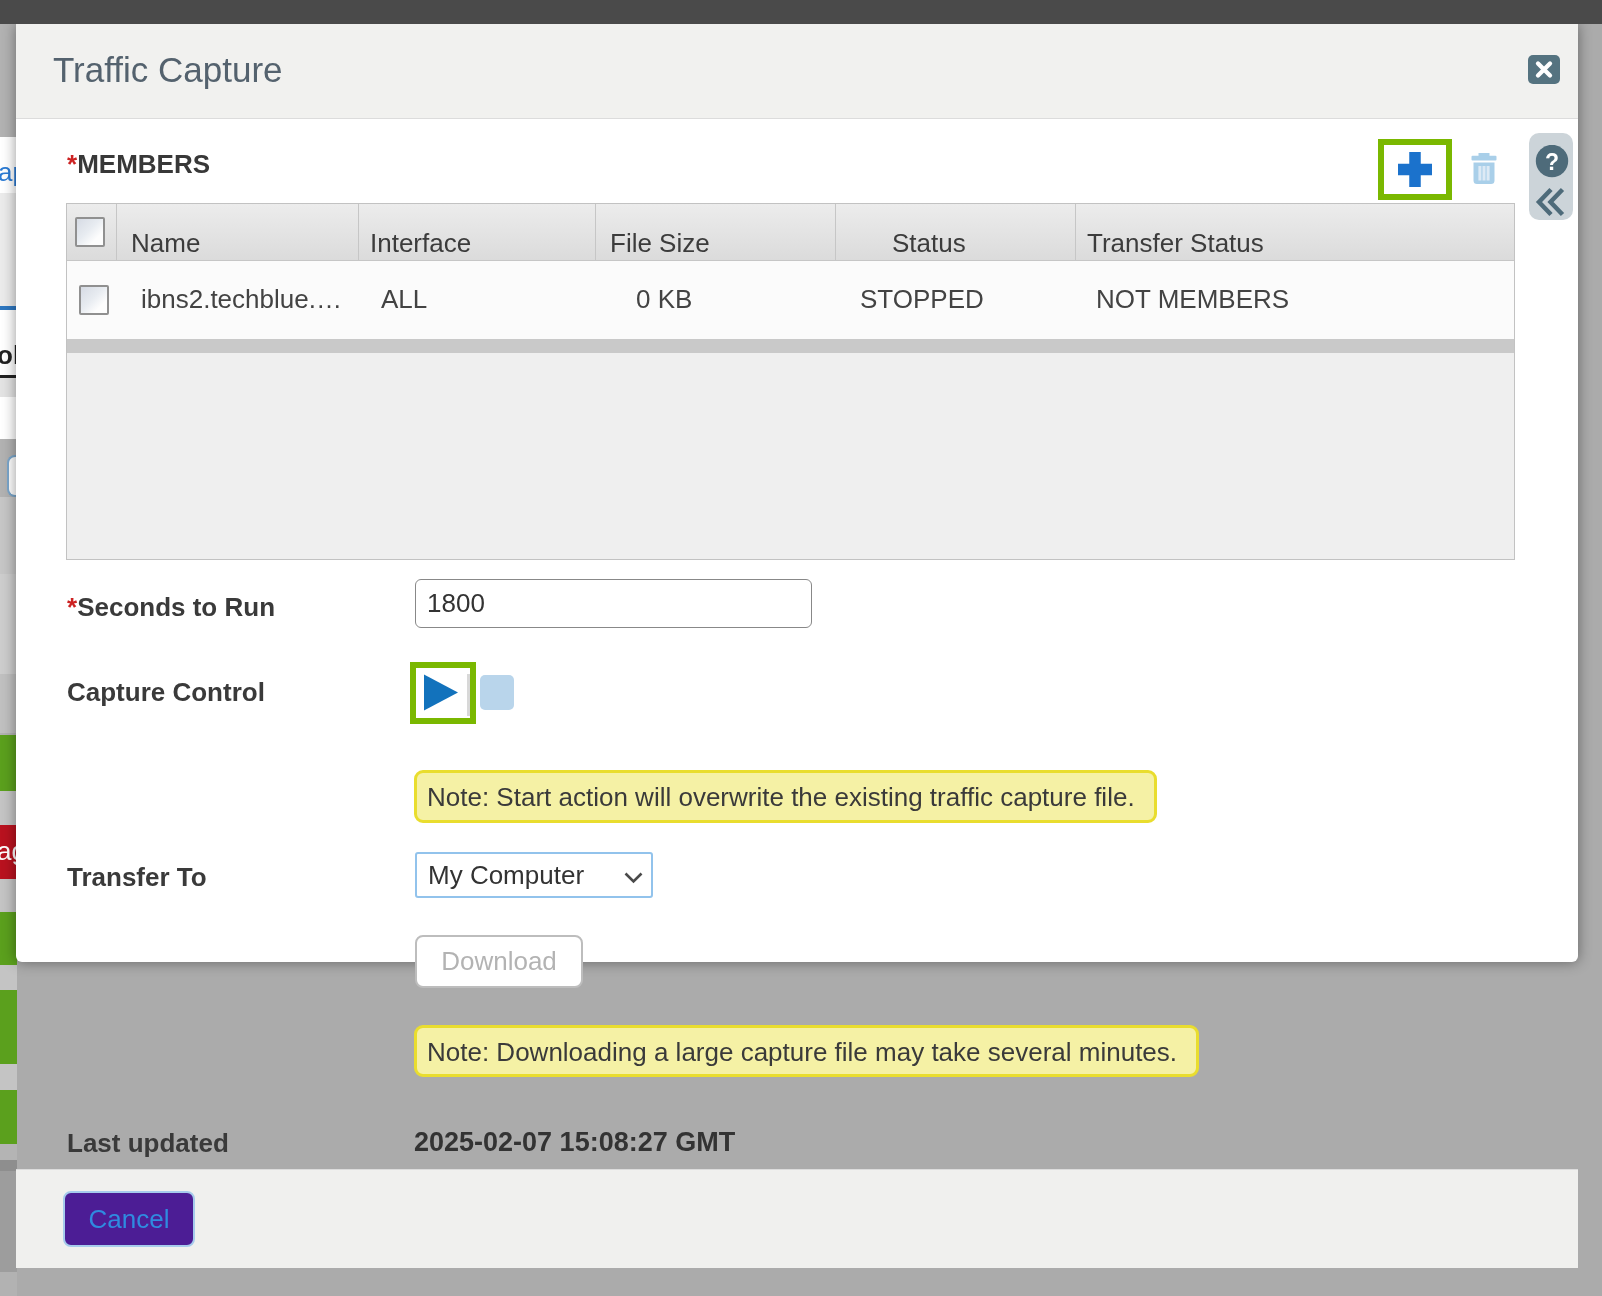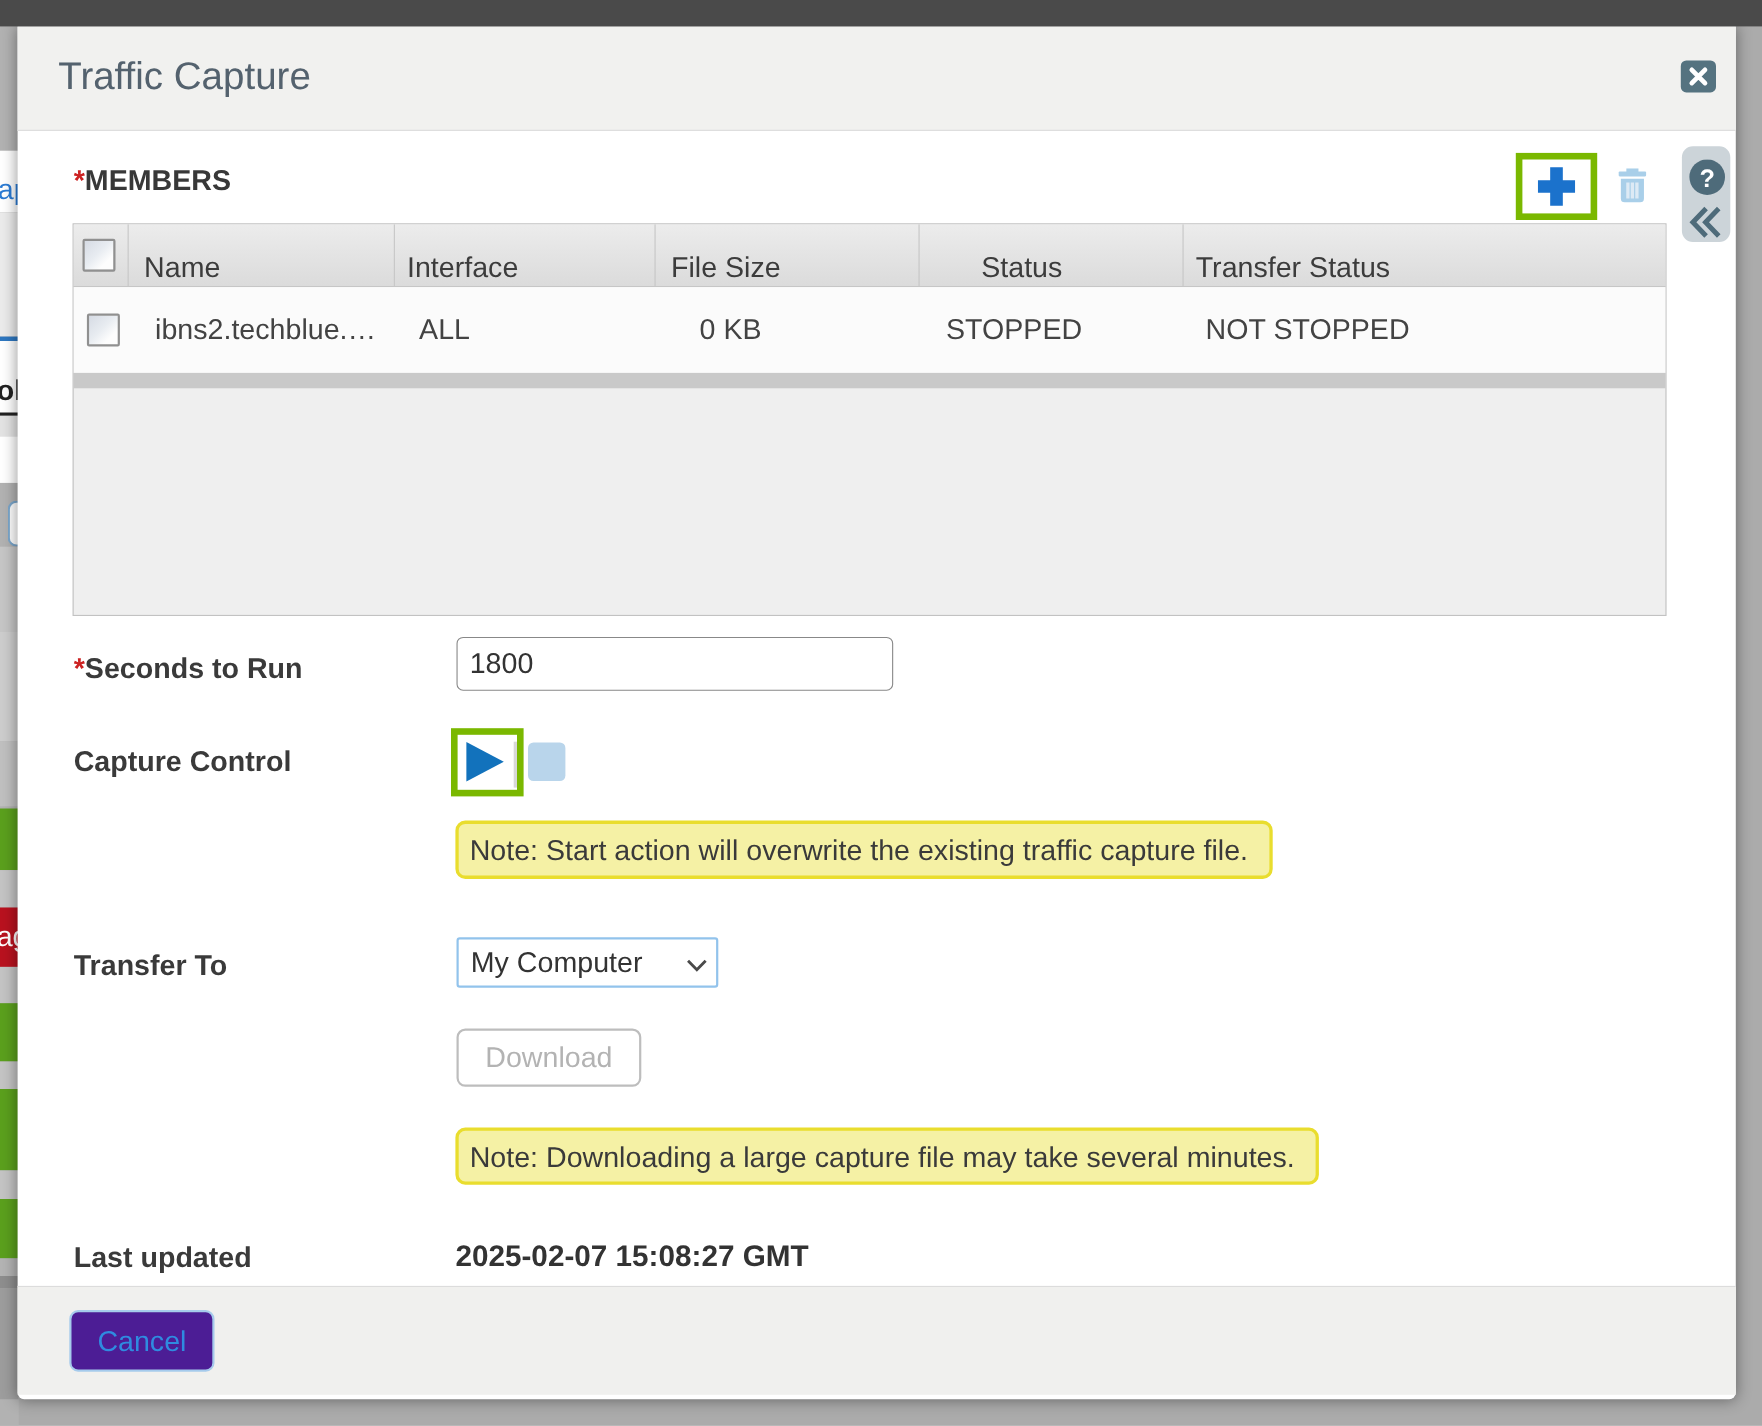--- a/index.html
+++ b/index.html
@@ -4,21 +4,21 @@
 <style>
   * { margin:0; padding:0; box-sizing:border-box; }
   html,body { width:1602px; height:1296px; overflow:hidden; background:#ababab;
     font-family:"Liberation Sans", sans-serif; }
   .abs { position:absolute; }
   #page { position:relative; width:1602px; height:1296px; }
   #topbar { left:0; top:0; width:1602px; height:24px; background:#4a4a4a; z-index:20; }
   
   #leftstrip { left:0; top:24px; width:17px; height:1272px; background:#b2b2b2; overflow:hidden; }
   
-  #modal { left:16px; top:24px; width:1562px; height:1248px; background:#fff;
+  #modal { left:16px; top:24px; width:1562px; height:938px; background:#fff;
     border-radius:0 0 6px 6px; box-shadow:0 0 14px rgba(0,0,0,0.42); z-index:10; }
   #mhead { left:0; top:0; width:1562px; height:95px; background:#f1f1ef;
     border-bottom:1px solid #dcdcdc; border-radius:0; }
   #mtitle { left:37px; top:26px; font-size:35px; color:#54626e; }
   #mclose { left:1512px; top:31px; width:32px; height:29px; background:#557380; border-radius:5px;
     color:#fff; text-align:center; }
   #mfoot { left:0; top:1145px; width:1562px; height:99px; background:#f0f0ee;
     border-top:1px solid #dcdcdc; }
   
   #lblMembers { left:51px; top:125px; font-size:26px; font-weight:bold; color:#383838; }
@@ -38,21 +38,21 @@
   #gscroll { left:0; top:135px; width:1447px; height:14px; background:#c9c9c9; }
   .cb { width:30px; height:30px; border:2px solid #909090; border-radius:2px;
     background:linear-gradient(135deg,#d6dbe4 0%,#e8ecf1 45%,#fdfdfd 75%); }
   
   .flabel { font-size:26px; font-weight:bold; color:#3a3a3a; }
   #inpSeconds { left:399px; top:555px; width:397px; height:49px; border:1.5px solid #888; border-radius:6px;
     background:#fff; font-size:26px; color:#333; padding:0 0 0 11px; line-height:47px; }
   #greenPlay { left:394px; top:638px; width:66px; height:62px; border:6px solid #7ab800; background:#fff; }
   #stopBtn { left:464px; top:651px; width:34px; height:35px; background:#b9d5eb; border-radius:5px; }
   .note { background:#f5f1a5; border:3px solid #e9dd2e; border-radius:9px; font-size:26px; color:#3a3a3a; }
-  #note1 { left:398px; top:722px; width:743px; height:53px; line-height:49px; padding-left:10px; }
+  #note1 { left:398px; top:746px; width:743px; height:53px; line-height:49px; padding-left:10px; }
   #note2 { left:398px; top:1001px; width:785px; height:52px; line-height:48px; padding-left:10px; }
   #selTransfer { left:399px; top:828px; width:238px; height:46px; border:2px solid #92c3ec; border-radius:3px;
     background:#fff; font-size:26px; color:#333; line-height:42px; padding-left:11px; }
   #btnDownload { left:399px; top:911px; width:168px; height:53px; border:2px solid #bdbdbd; border-radius:8px;
     background:#fff; font-size:26px; color:#b3b3b3; text-align:center; line-height:49px; }
   #lastVal { left:398px; top:1103px; font-size:27px; font-weight:bold; color:#333; }
   
   .fbtn { border:2px solid #a6cbec; border-radius:8px; background:#4c1d95; color:#2f8be0; font-size:26px;
     text-align:center; }
   #btnCancel { left:47px; top:1167px; width:132px; height:56px; line-height:52px; }
@@ -127,21 +127,21 @@
       <div class="abs ghtxt" style="left:543px;">File Size</div>
       <div class="abs ghtxt" style="left:781px;margin-left:44px;">Status</div>
       <div class="abs ghtxt" style="left:1020px;">Transfer Status</div>
       <div class="abs cb" style="left:8px; top:13px;"></div>
       <div class="abs" id="grow">
         <div class="abs cb" style="left:12px; top:24px;"></div>
         <div class="abs grtxt" style="left:74px;">ibns2.techblue.…</div>
         <div class="abs grtxt" style="left:314px;">ALL</div>
         <div class="abs grtxt" style="left:569px;">0 KB</div>
         <div class="abs grtxt" style="left:793px;">STOPPED</div>
-        <div class="abs grtxt" style="left:1029px;">NOT STOPPED</div>
+        <div class="abs grtxt" style="left:1029px;">NOT MEMBERS</div>
       </div>
       <div class="abs" id="gscroll"></div>
     </div>
     <div class="abs flabel" style="left:51px; top:568px;"><span class="req">*</span>Seconds to Run</div>
     <div class="abs" id="inpSeconds">1800</div>
     <div class="abs flabel" style="left:51px; top:653px;">Capture Control</div>
     <div class="abs" id="greenPlay">
       <svg class="abs" style="left:7px; top:6px;" width="48" height="44" viewBox="0 0 48 44">
         <path d="M1 0.5 L35 18.5 L1 36.5 Z" fill="#1272bc"></path>
         <rect x="44" y="0" width="3" height="42" fill="#d8d8d8"></rect>

